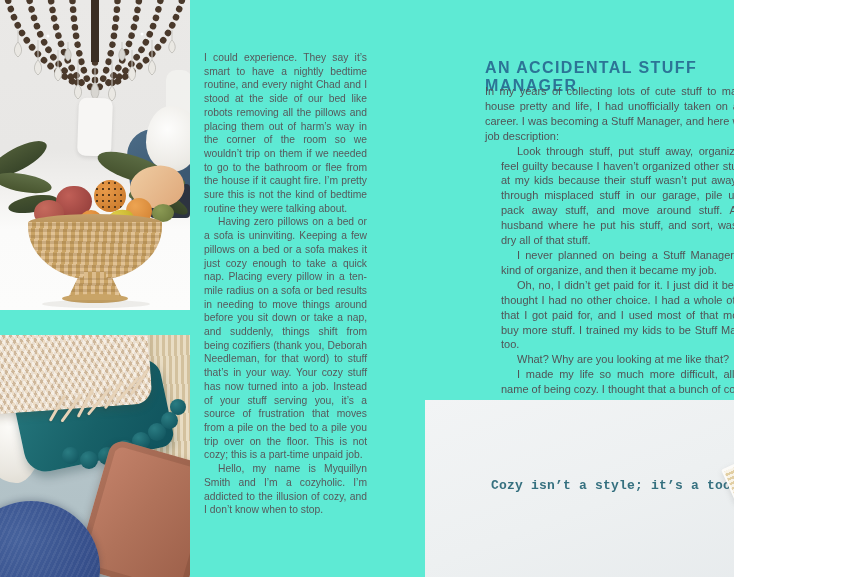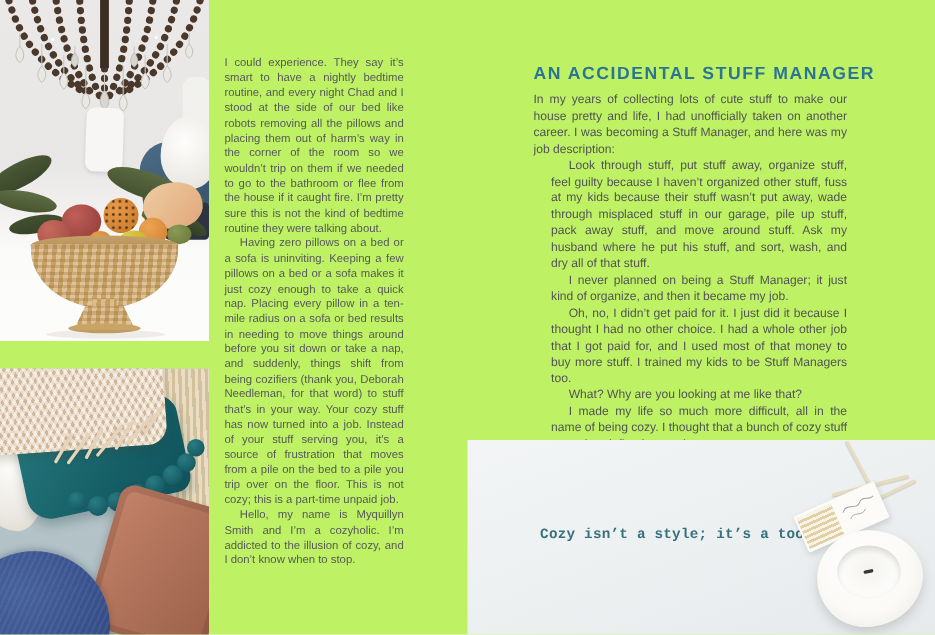--- a/index.html
+++ b/index.html
@@ -1,16 +1,16 @@
 <!DOCTYPE html>
 <html><head>
 <meta charset="utf-8">
 <style>
   html,body{margin:0;padding:0;background:#ffffff;}
-  .spread{position:relative;width:850px;height:577px;background:#bef264;overflow:hidden;
+  .spread{position:relative;width:734px;height:577px;background:#5eead4;overflow:hidden;
           font-family:"Liberation Sans",sans-serif;}
 
   
   .photo-a{position:absolute;left:0;top:0;width:190px;height:310px;overflow:hidden;
            background:linear-gradient(180deg,#eae9e7 0%,#e8e7e5 48%,#f2f1ef 62%,#fbfbfa 74%,#fcfcfb 100%);}
   .wall-plate{position:absolute;left:78px;top:98px;width:34px;height:58px;background:#f7f6f4;
               border-radius:8px;box-shadow:0 2px 4px rgba(0,0,0,.10);transform:rotate(2deg);}
   .wall-glow{position:absolute;left:166px;top:70px;width:26px;height:96px;background:#f3f2f0;
              border-radius:10px;opacity:.8;}
   .chair{position:absolute;left:128px;top:128px;width:74px;height:70px;border-radius:26px 8px 0 0;

